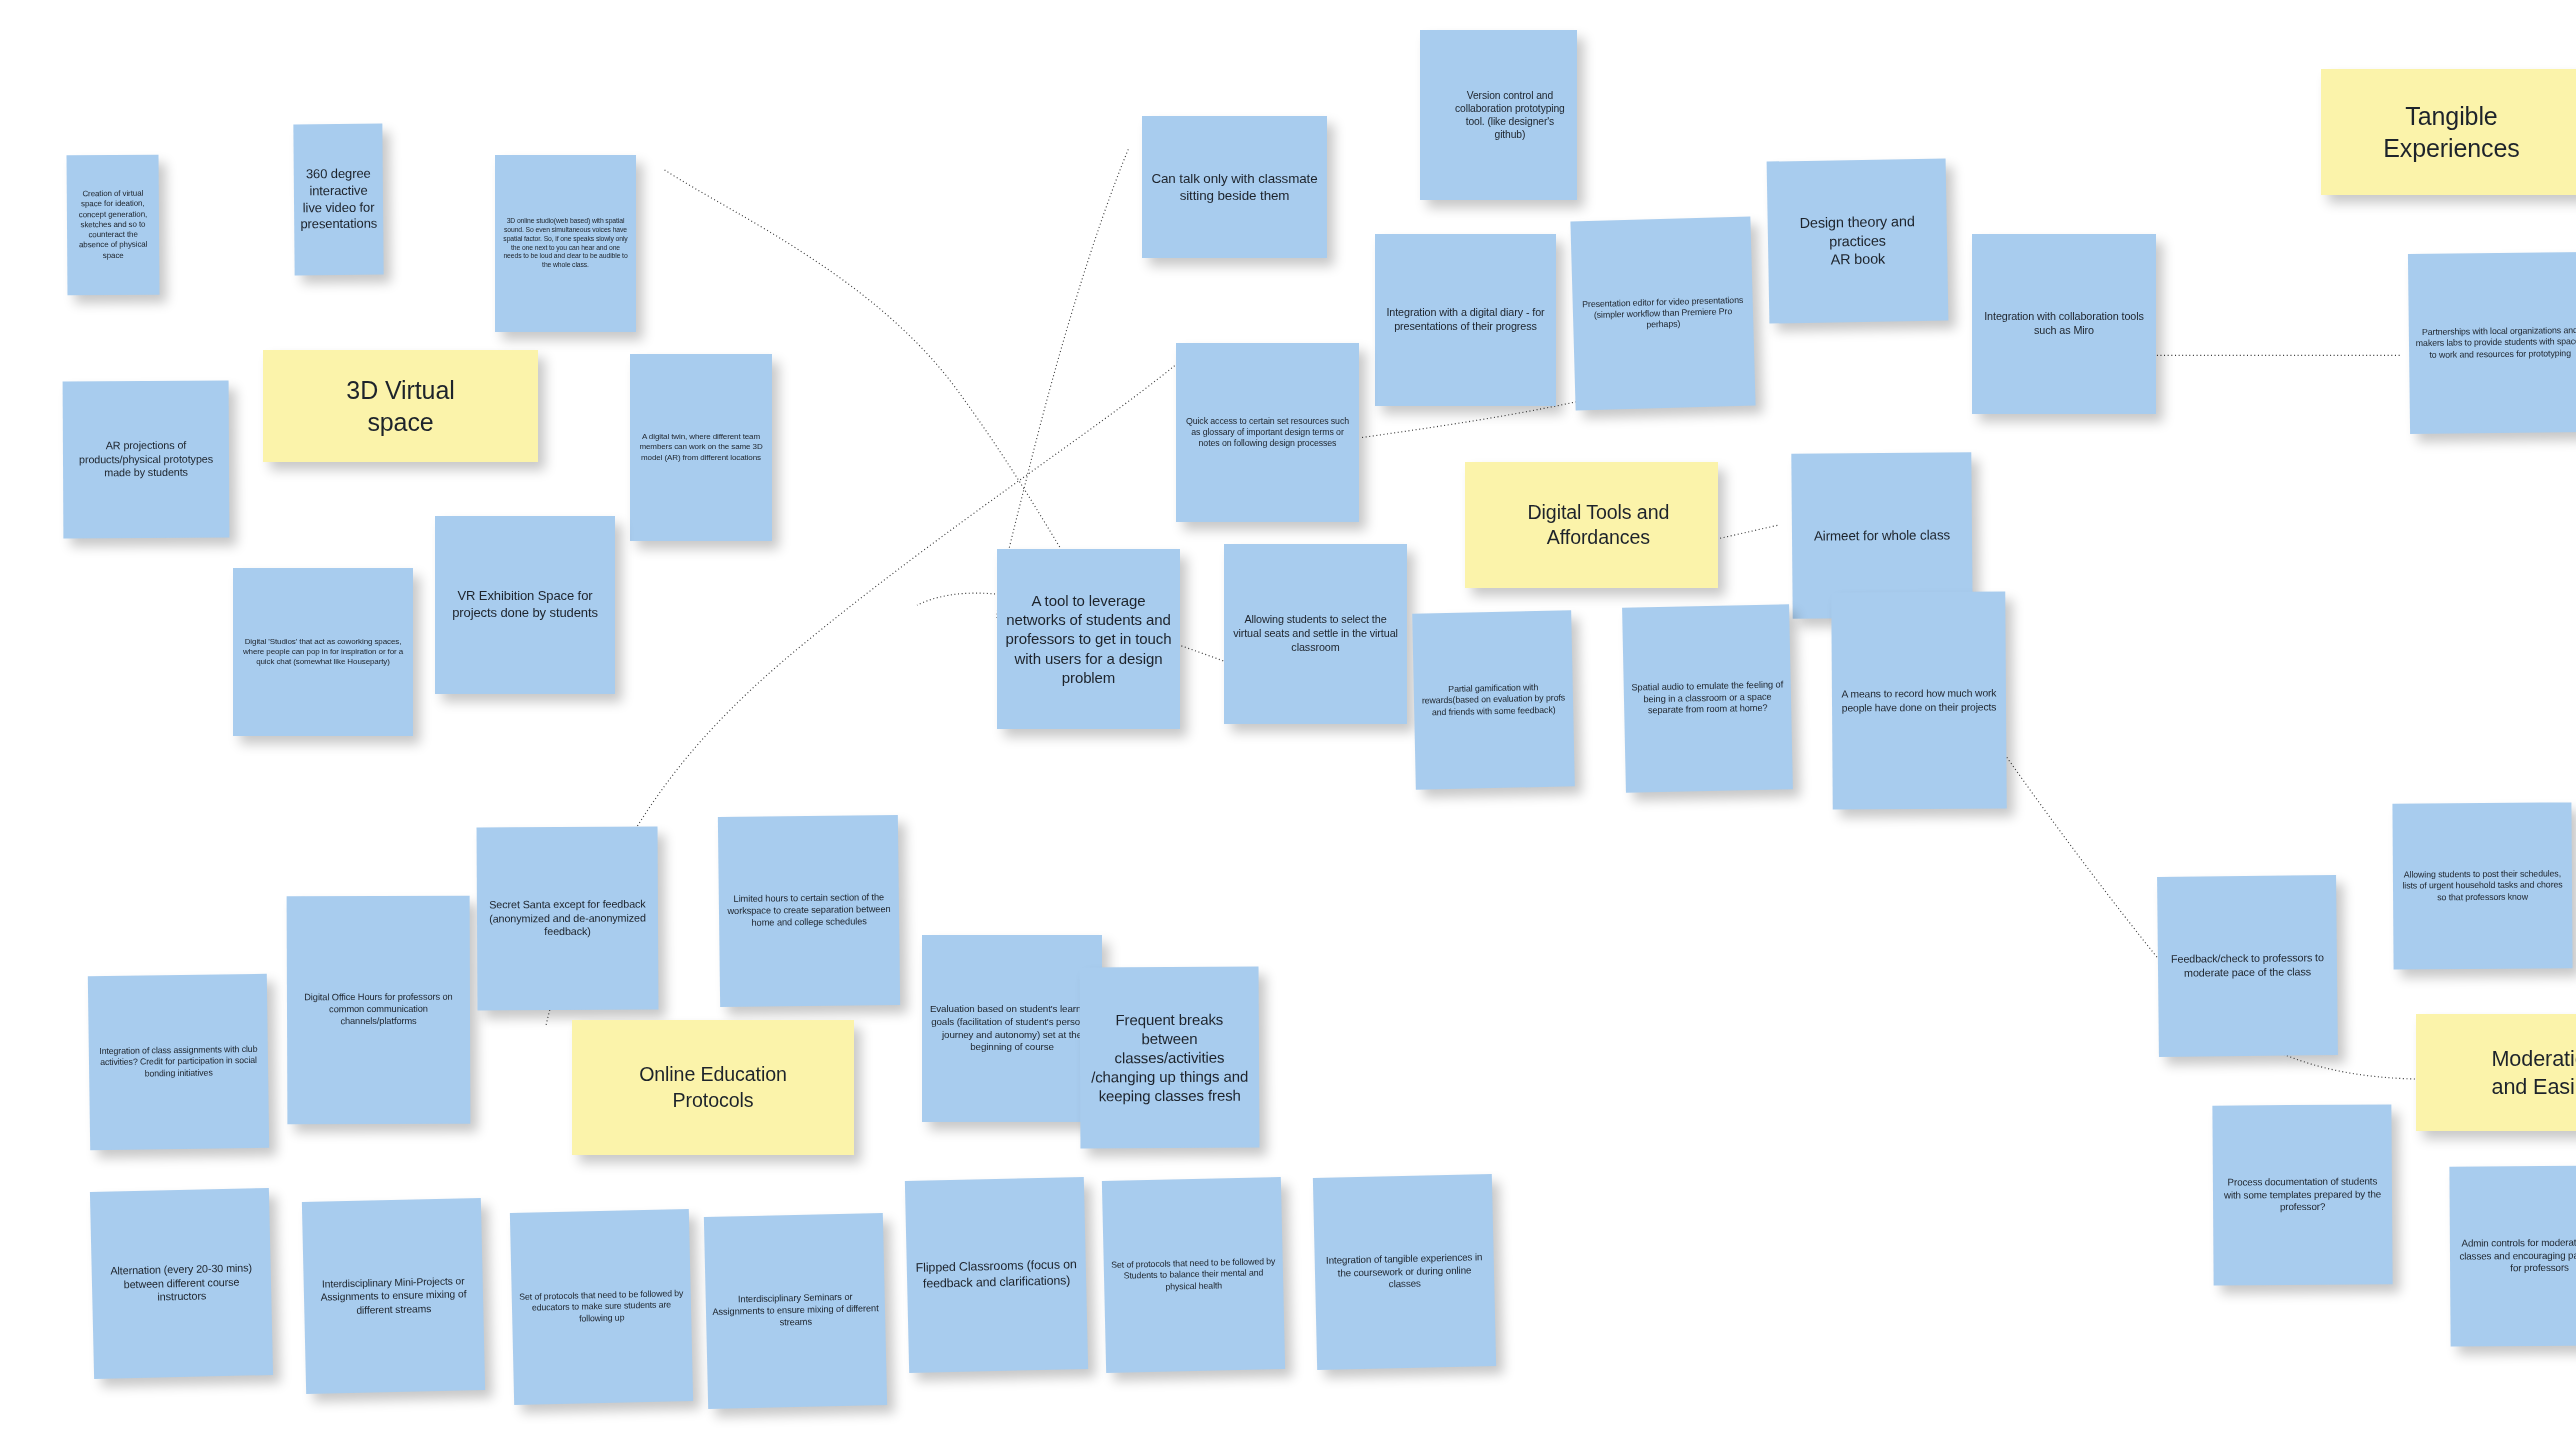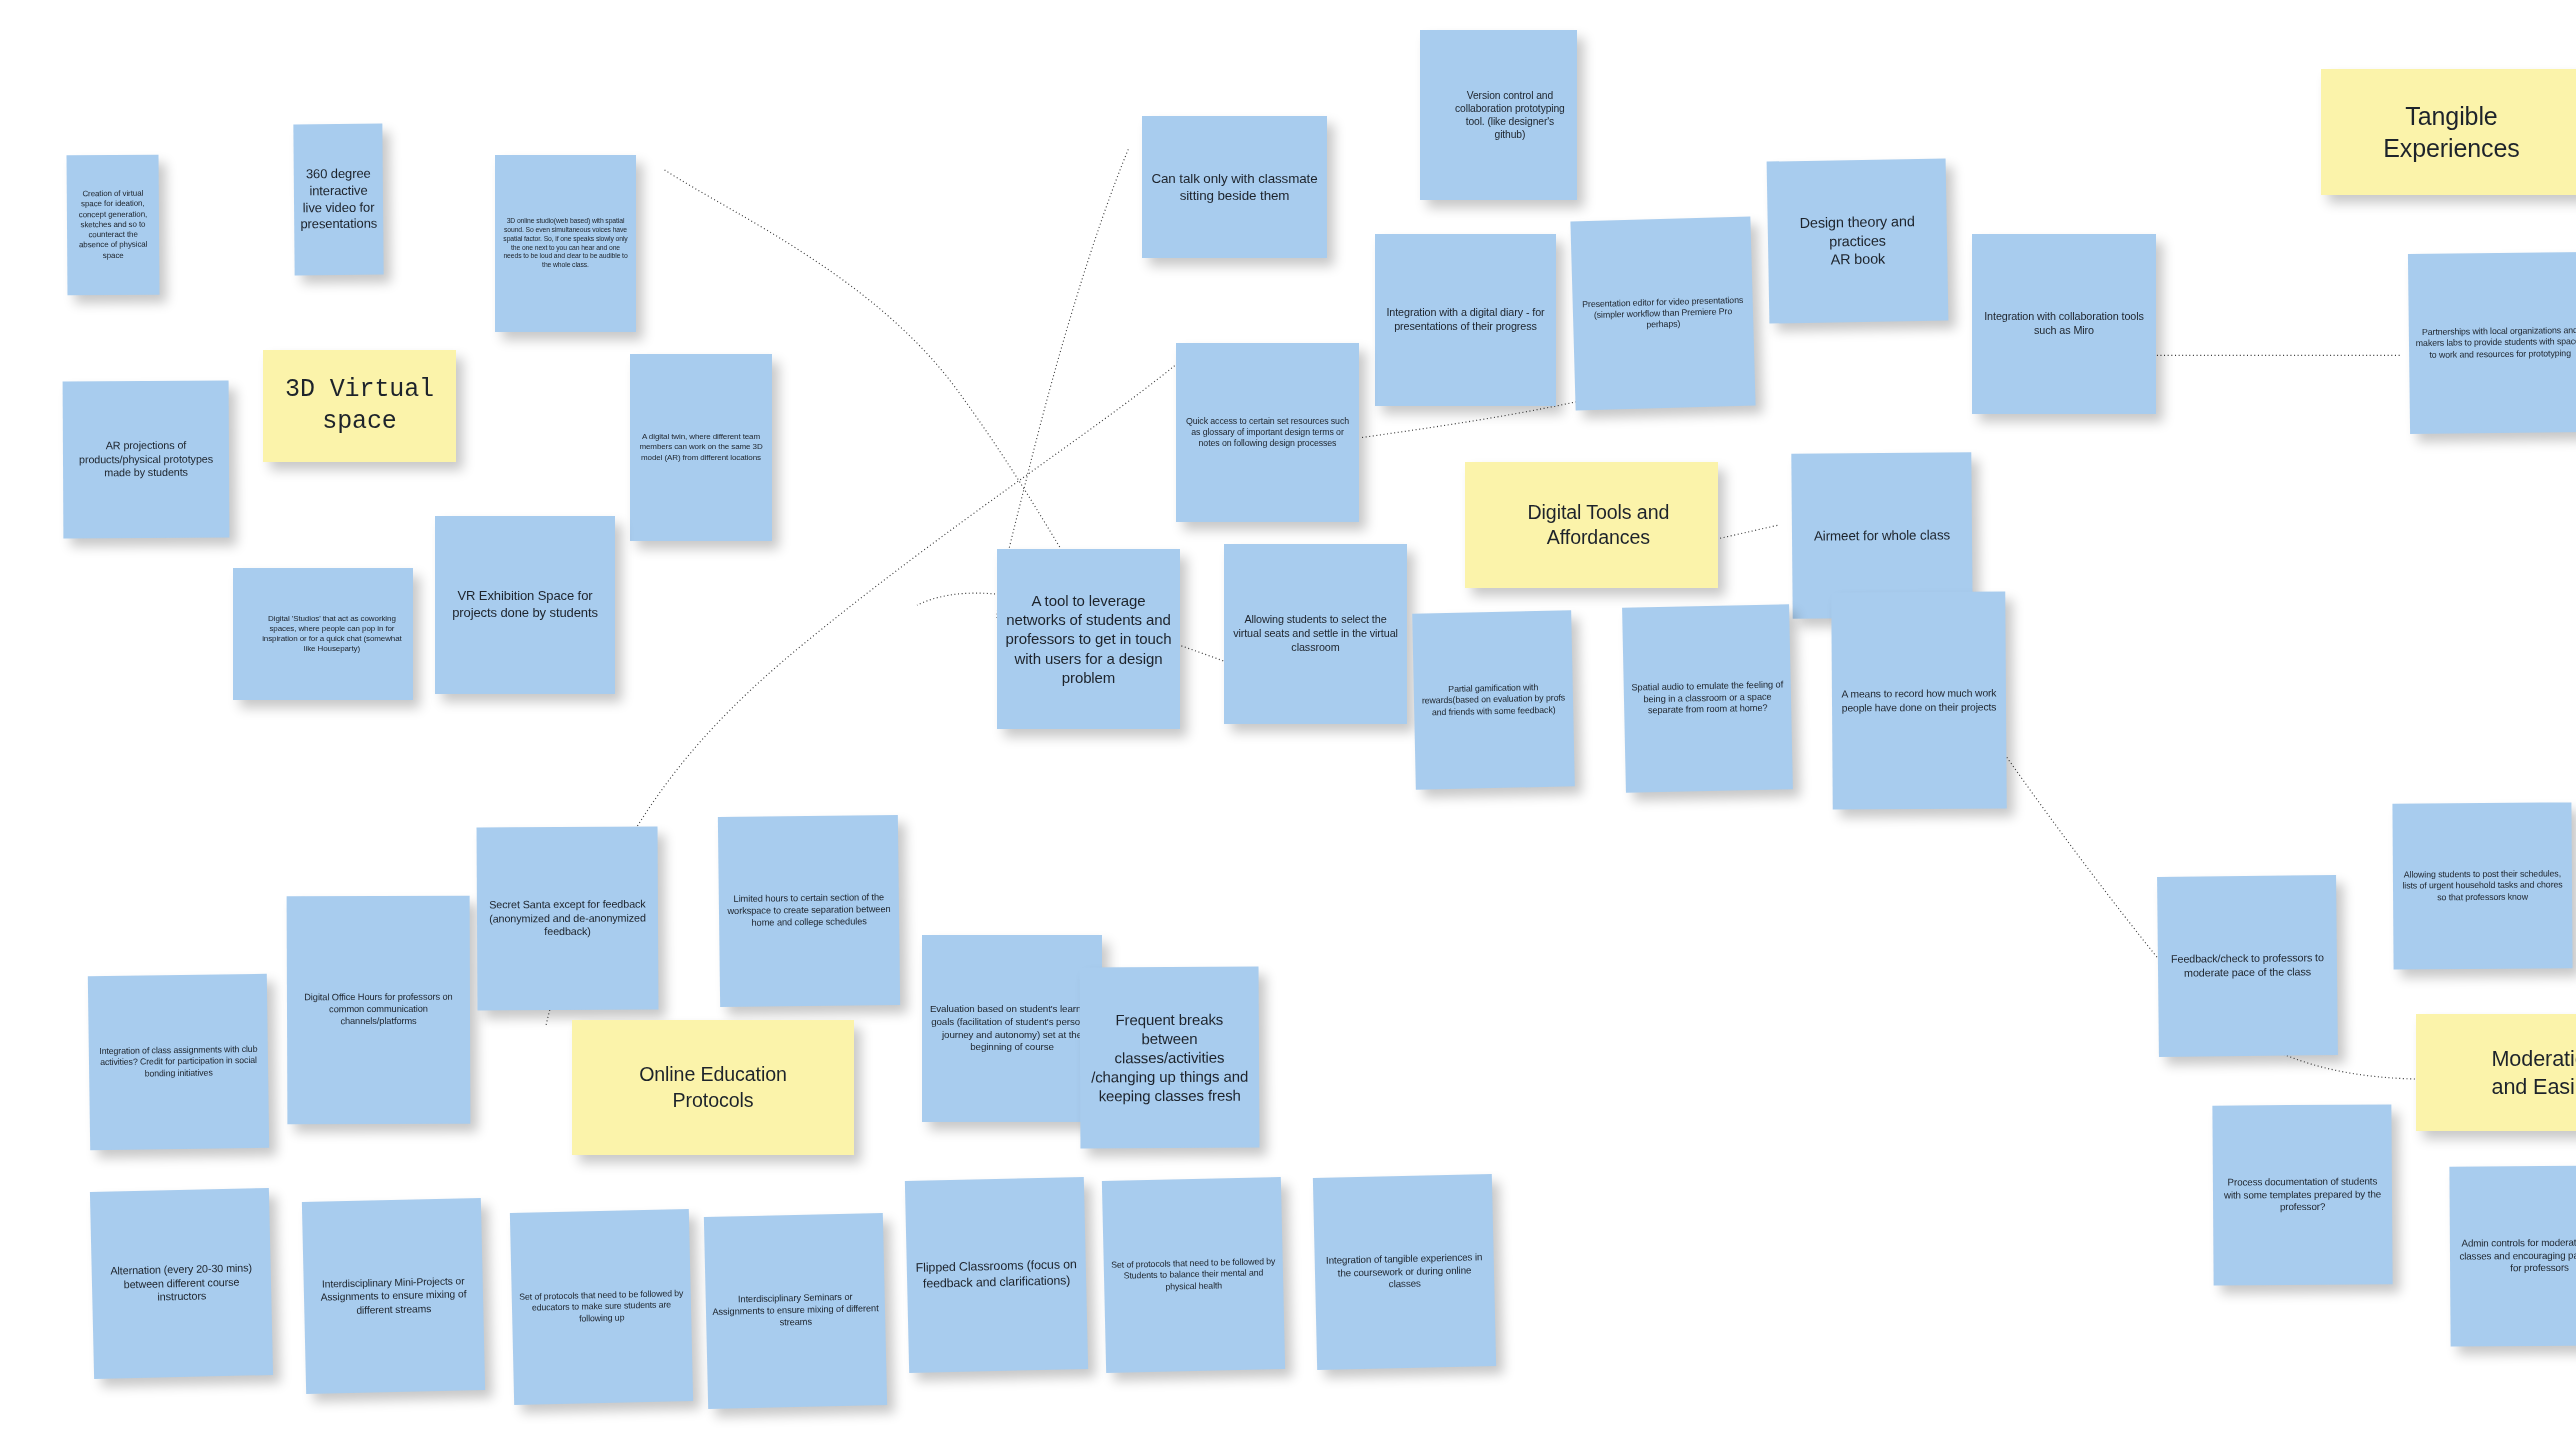--- a/index.html
+++ b/index.html
@@ -49,26 +49,26 @@
       <path d="M 2420 1300 C 2260 1240 2080 1180 1980 1160 C 1900 1145 1830 1150 1780 1175" fill="none" stroke="#3a3a3a" stroke-width="2.2" stroke-dasharray="2 5"></path>
       <path d="M 4180 690 C 4300 690 4460 690 4660 690" fill="none" stroke="#3a3a3a" stroke-width="2.2" stroke-dasharray="2 5"></path>
       <path d="M 3450 1020 C 3360 1040 3280 1060 3180 1075" fill="none" stroke="#3a3a3a" stroke-width="2.2" stroke-dasharray="2 5"></path>
       <path d="M 3700 1180 C 3840 1400 4020 1650 4180 1850 C 4330 2030 4480 2090 4690 2095" fill="none" stroke="#3a3a3a" stroke-width="2.2" stroke-dasharray="2 5"></path>
       <path d="M 3060 780 C 2920 810 2780 830 2640 850" fill="none" stroke="#3a3a3a" stroke-width="2.2" stroke-dasharray="2 5"></path>
     </svg>
   <div id="notes-layer">
       <div class="note blue" style="left: 67px; top: 155px; width: 92px; height: 140px; font-size: 8px; transform: rotate(-0.4deg);"><span>Creation of virtual space for ideation, concept generation, sketches and so to counteract the absence of physical space</span></div>
       <div class="note blue" style="left: 294px; top: 124px; width: 89px; height: 151px; font-size: 13px; transform: rotate(-0.5deg);"><span>360 degree interactive live video for presentations</span></div>
       <div class="note blue" style="left: 495px; top: 155px; width: 141px; height: 177px; font-size: 6.8px; transform: rotate(0deg);"><span>3D online studio(web based) with spatial sound. So even simultaneous voices have spatial factor. So, if one speaks slowly only the one next to you can hear and one needs to be loud and clear to be audible to the whole class.</span></div>
-      <div class="note yellow" style="left: 263px; top: 350px; width: 193px; height: 112px; font-size: 25px; transform: rotate(0deg); z-index: 4; font-family: Liberation Mono, monospace;"><span>3D Virtual
+      <div class="note yellow" style="left: 263px; top: 350px; width: 275px; height: 112px; font-size: 25px; transform: rotate(0deg); z-index: 4;"><span>3D Virtual
 space</span></div>
       <div class="note blue" style="left: 63px; top: 381px; width: 166px; height: 157px; font-size: 10.8px; transform: rotate(-0.3deg);"><span>AR projections of products/physical prototypes made by students</span></div>
       <div class="note blue" style="left: 630px; top: 354px; width: 142px; height: 187px; font-size: 8px; transform: rotate(0deg);"><span>A digital twin, where different team members can work on the same 3D model (AR) from different locations</span></div>
       <div class="note blue" style="left: 435px; top: 516px; width: 180px; height: 178px; font-size: 13px; transform: rotate(0deg);"><span>VR Exhibition Space for projects done by students</span></div>
-      <div class="note blue" style="left: 233px; top: 568px; width: 180px; height: 132px; font-size: 8px; transform: rotate(0deg); padding-left: 24px;"><span>Digital 'Studios' that act as coworking spaces, where people can pop in for inspiration or for a quick chat (somewhat like Houseparty)</span></div>
+      <div class="note blue" style="left: 233px; top: 568px; width: 180px; height: 168px; font-size: 8px; transform: rotate(0deg);"><span>Digital 'Studios' that act as coworking spaces, where people can pop in for inspiration or for a quick chat (somewhat like Houseparty)</span></div>
       <div class="note blue" style="left: 1142px; top: 116px; width: 185px; height: 142px; font-size: 13.4px; transform: rotate(0deg);"><span>Can talk only with classmate sitting beside them</span></div>
       <div class="note blue" style="left: 1420px; top: 30px; width: 157px; height: 170px; font-size: 10.3px; transform: rotate(0deg); padding-left: 29px;"><span>Version control and collaboration prototyping tool. (like designer's github)</span></div>
       <div class="note blue" style="left: 1375px; top: 234px; width: 181px; height: 172px; font-size: 10.8px; transform: rotate(0deg);"><span>Integration with a digital diary - for presentations of their progress</span></div>
       <div class="note blue" style="left: 1573px; top: 219px; width: 180px; height: 189px; font-size: 8.8px; transform: rotate(-1.6deg);"><span>Presentation editor for video presentations (simpler workflow than Premiere Pro perhaps)</span></div>
       <div class="note blue" style="left: 1768px; top: 160px; width: 179px; height: 162px; font-size: 14.4px; transform: rotate(-1deg);"><span>Design theory and practices
 AR  book</span></div>
       <div class="note blue" style="left: 1972px; top: 234px; width: 184px; height: 180px; font-size: 10.8px; transform: rotate(0deg);"><span>Integration with collaboration tools such as Miro</span></div>
       <div class="note blue" style="left: 1176px; top: 343px; width: 183px; height: 179px; font-size: 8.8px; transform: rotate(0deg);"><span>Quick access to certain set resources such as glossary of important design terms or notes on following design processes</span></div>
       <div class="note blue" style="left: 997px; top: 549px; width: 183px; height: 180px; font-size: 15px; transform: rotate(0deg);"><span>A tool to leverage networks of students and professors to get in touch with users for a design problem</span></div>
       <div class="note blue" style="left: 1224px; top: 544px; width: 183px; height: 180px; font-size: 10.8px; transform: rotate(0deg); justify-content: flex-end;"><span>Allowing students to select the virtual seats and settle in the virtual classroom</span></div>

